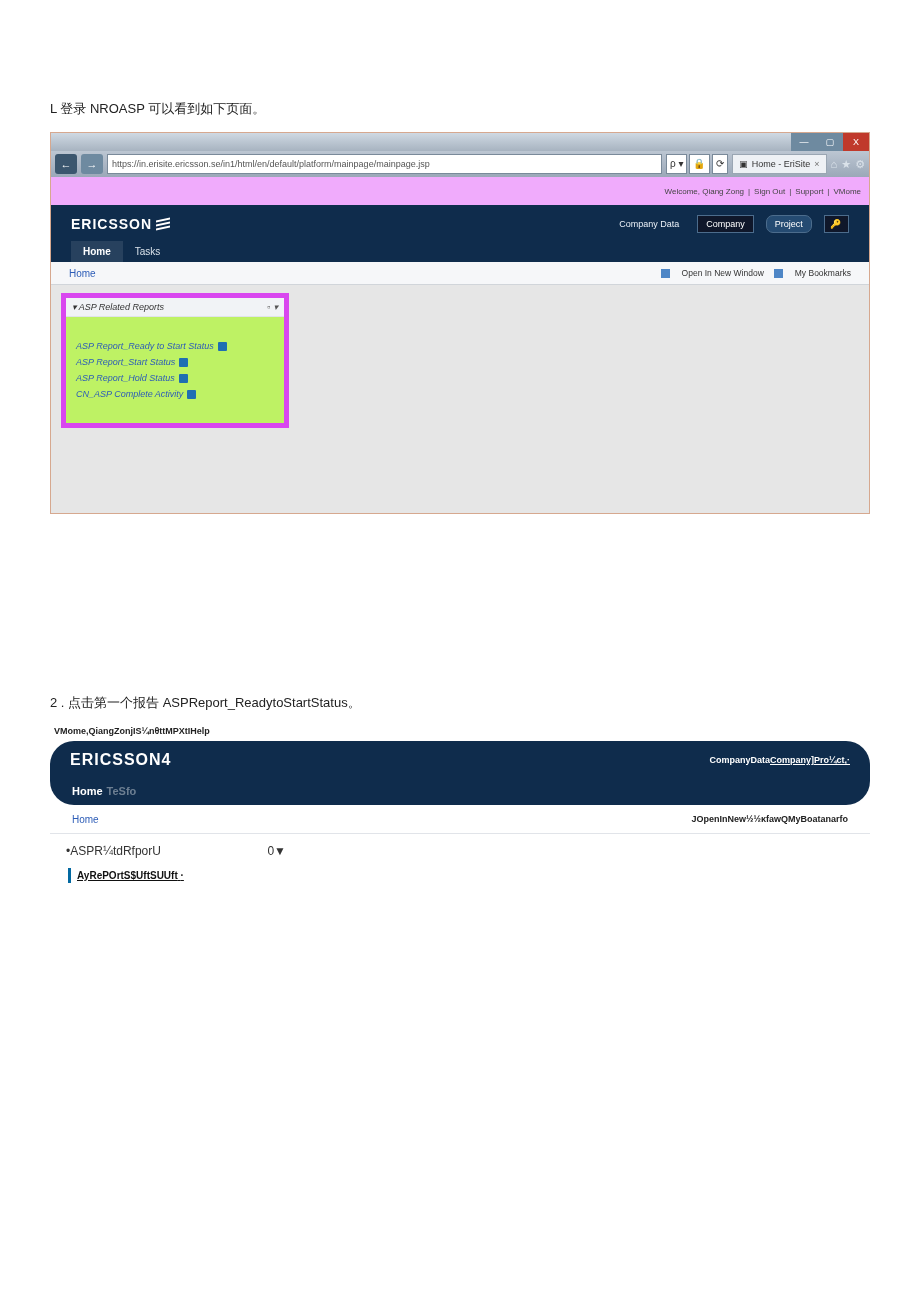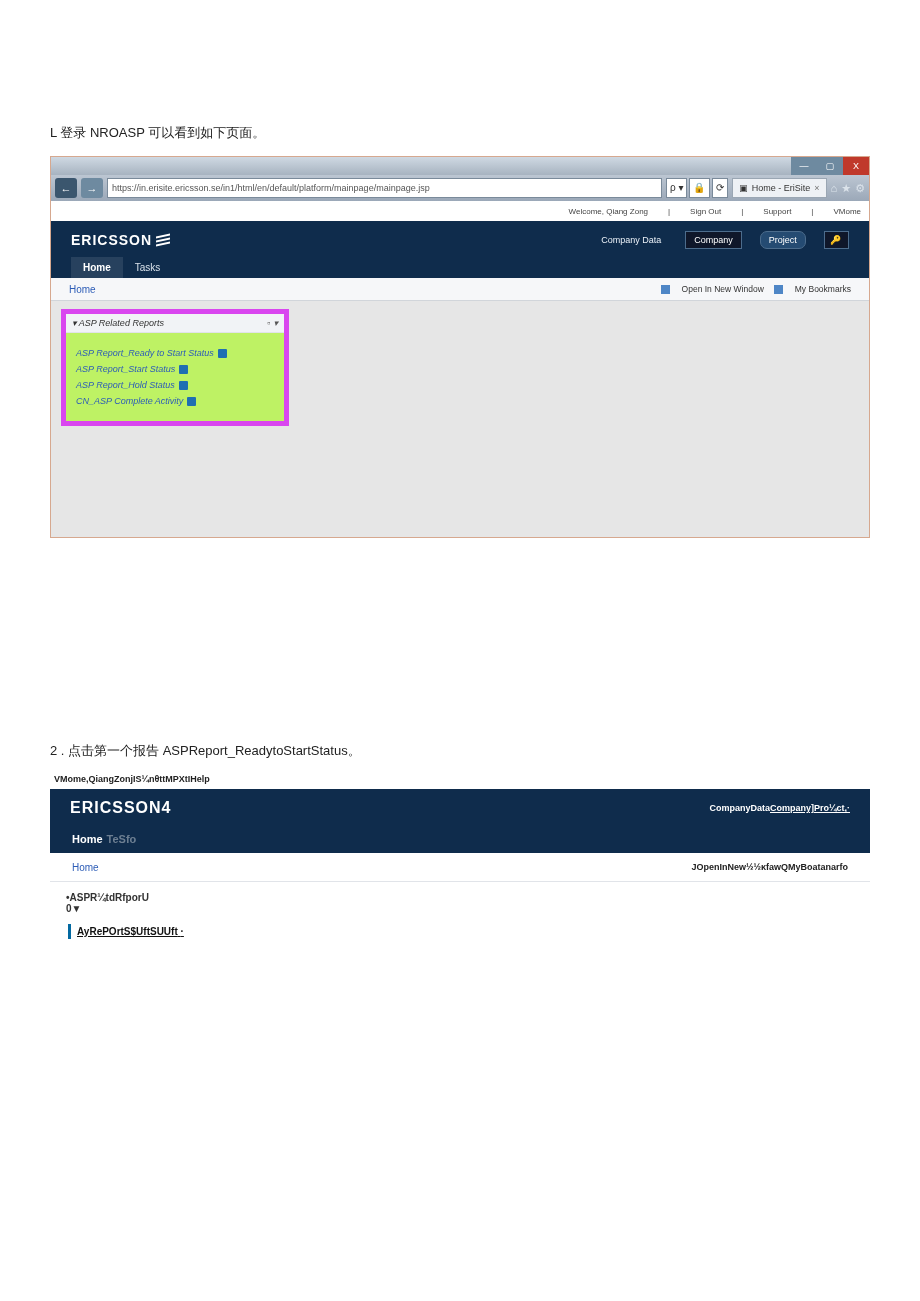--- a/index.html
+++ b/index.html
@@ -14,21 +14,20 @@
     width: 920px;
     min-height: 1301px;
     margin: 0 auto;
     padding: 100px 50px 50px 50px;
     box-sizing: border-box;
   }
   .step-text {
     font-size: 13px;
     margin-bottom: 14px;
     color: #222;
-    margin-top: 24px;
   }
   
   .shot1 {
     border: 1px solid #d6a88f;
     position: relative;
     height: 380px;
     background: #e6e6e6;
     overflow: hidden;
   }
   .ie-top {
@@ -53,35 +52,35 @@
   .nav-btn { width:22px; height:20px; background:#3b566e; border-radius:3px; color:#fff; font-size:11px; display:flex; align-items:center; justify-content:center;}
   .url-box { flex:1; height:18px; background:#fff; border:1px solid #7a8a9a; font-size:9px; line-height:18px; padding:0 4px; color:#555; overflow:hidden; white-space:nowrap;}
   .addr-icons { font-size:10px; color:#333; display:flex; gap:2px; align-items:center;}
   .addr-icons span{background:#fff;border:1px solid #7a8a9a;height:18px;line-height:18px;padding:0 3px;}
   .tab-box { background:#eef1f5; border:1px solid #9aa6b3; height:18px; line-height:18px; font-size:9px; padding:0 6px; display:flex; align-items:center; gap:4px;}
   .tab-close{color:#777;}
   .right-ico{color:#e6edf3;font-size:11px;display:flex;gap:4px;margin-left:auto;}
   .right-ico span{opacity:.8;}
   
   .topstrip {
-    height:20px;background:#ffffff;font-size:8px;color:#444;display:flex;justify-content:flex-end;align-items:center;padding:0 8px;gap:20px;
+    height:28px;background:#f0abfc;font-size:8px;color:#444;display:flex;justify-content:flex-end;align-items:center;padding:0 8px;gap:4px;
   }
   .topstrip span{white-space:nowrap;}
   
   .banner {
     background:#0f2c4c;
     color:#fff;
     padding:10px 20px 0 20px;
   }
   .banner-row{display:flex;align-items:center;justify-content:space-between;}
   .logo{font-weight:bold;font-size:14px;letter-spacing:1px;display:flex;align-items:center;gap:4px;}
   .logo-stripes{display:inline-block;width:14px;height:12px;position:relative;}
   .logo-stripes::before,.logo-stripes::after,.logo-stripes span{content:"";position:absolute;left:0;right:0;height:2px;background:#fff;transform:skewY(-12deg);}
   .logo-stripes::before{top:1px;} .logo-stripes span{top:5px;} .logo-stripes::after{top:9px;}
-  .btn-grp{display:flex;gap:18px;font-size:9px;}
+  .btn-grp{display:flex;gap:12px;font-size:9px;}
   .btn-grp .lbl{padding:3px 6px;color:#eaf0f7;align-self:center;}
   .btn-grp .btn{background:#0f172a;border:1px solid #4c6c8c;padding:3px 8px;color:#fff;}
   .btn-grp .btn.plain{background:#254b72;border-radius:7px;}
   .btn-grp .btn.icon{padding:3px 6px;}
   .nav-tabs{display:flex;gap:0;margin-top:8px;font-size:10px;}
   .nav-tabs .tab{padding:5px 12px;color:#d8e1ea;}
   .nav-tabs .tab.active{font-weight:bold;color:#fff;background:rgba(255,255,255,.1);}
   .crumb-row{
     height:22px;background:#f6f7f9;border-bottom:1px solid #d1d5da;font-size:10px;color:#2d5db7;display:flex;align-items:center;justify-content:space-between;padding:0 18px;
   }
@@ -89,47 +88,47 @@
   .crumb-right .lnk{display:flex;align-items:center;gap:12px;}
   .ic{display:inline-block;width:9px;height:9px;}
   .ic-open{background:#4e86c6;}
   .ic-bm{background:#4e86c6;}
   .panel-wrap{padding:8px 10px;}
   .panel{
     width:218px;background:#bef264;border:5px solid #d946ef;font-size:9px;font-style:italic;
   }
   .panel-h{background:#f1f3f6;border-bottom:1px solid #e1e4e9;padding:4px 6px;display:flex;justify-content:space-between;align-items:center;color:#333;}
   .panel-h .r{display:flex;gap:3px;color:#555;font-size:9px;}
-  .panel ul{list-style:none;margin:0;padding:12px 0;}
+  .panel ul{list-style:none;margin:0;padding:21px 0;}
   .panel li{padding:3px 10px;color:#2d5db7;display:flex;align-items:center;gap:4px;}
   .doc-ic{width:9px;height:9px;background:#1f6fb2;display:inline-block;border-radius:1px;}
   
   .shot2{
     margin-top:6px;
   }
   .topstrip2{
     font-size:9px;font-weight:bold;color:#222;display:flex;justify-content:flex-start;padding:0 4px;margin-bottom:5px;
   }
   .banner2{
-    background:#0f2c4c;color:#fff;padding:10px 20px 0 20px;
+    background:#0f2c4c;color:#fff;padding:10px 20px 0 20px;border-radius:24px;
   }
   .logo2{font-weight:bold;font-size:16px;letter-spacing:1px;}
   .btn-line2{font-size:9px;font-weight:bold;}
   .btn-line2 .u{text-decoration:underline;}
   .navtabs2{display:flex;gap:0;margin-top:10px;font-size:11px;}
   .navtabs2 .t{padding:6px 2px 8px 2px;}
   .navtabs2 .t.active{font-weight:bold;color:#fff;}
   .navtabs2 .t.dim{color:#6d7f92;font-weight:bold;}
   .content2-top{
     height:28px;border-bottom:1px solid #e1e4e9;background:#fff;display:flex;align-items:center;justify-content:space-between;padding:0 22px;font-size:10px;
   }
   .content2-top .l{color:#2d5db7;}
   .content2-top .r{font-size:9px;font-weight:bold;color:#222;}
   .panel2-area{background:#fff;padding:6px 16px 40px 16px;}
-  .panel2-h{display:flex;justify-content:space-between;width:220px;font-size:10px;font-weight:bold;padding:4px 0;flex-direction:column;}
+  .panel2-h{display:flex;justify-content:space-between;width:220px;font-size:12px;font-weight:normal;padding:4px 0;}
   .sel-item{
     border-left:3px solid #0369a1;padding:2px 0 2px 6px;margin:6px 0 6px 2px;font-size:10px;font-weight:bold;text-decoration:underline;color:#111;
   }
   .p2-list{list-style:none;margin:0;padding:0;font-size:10px;font-weight:bold;}
   .p2-list li{padding:3px 0 3px 8px;color:#111;}
   .sup0{font-size:8px;color:#666;font-weight:normal;}
   .supR{font-size:8px;color:#666;font-weight:normal;}
 </style>
 </head>
 <body>

